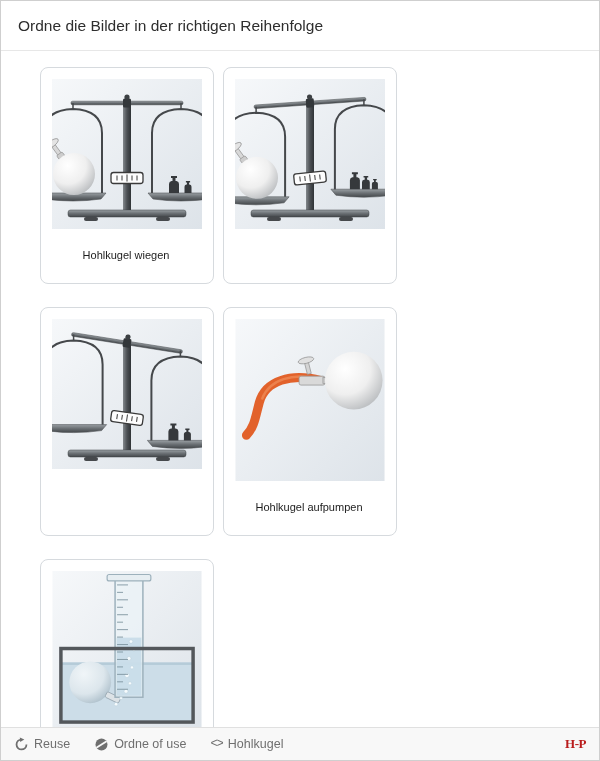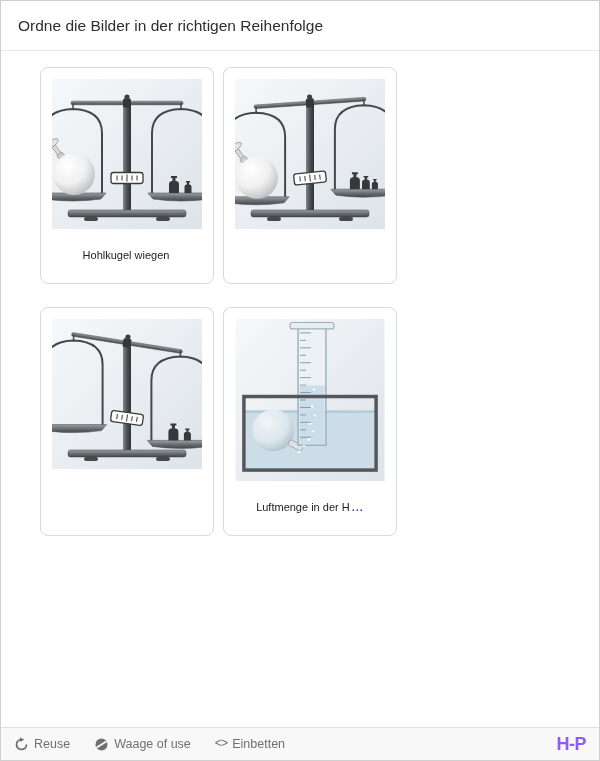--- a/index.html
+++ b/index.html
@@ -24,21 +24,21 @@
   }
   .ellipsis{color:#2f55c9;font-weight:700;letter-spacing:1px;margin-left:2px;}
   .footer{
     position:absolute;left:0;right:0;bottom:0;height:26px;background:#f8f8f8;
     border-top:1px solid #e0e0e0;display:flex;align-items:center;padding:16px 13px;
     font-size:12.5px;color:#6f6f6f;box-sizing:border-box;
   }
   .f-item{display:flex;align-items:center;gap:5px;margin-right:24px;cursor:pointer;}
   .f-item svg{display:block;}
   .code-glyph{font-family:"Liberation Mono",monospace;font-size:12px;letter-spacing:-1px;}
-  .f-logo{margin-left:auto;font-weight:700;font-size:18px;color:#8b5cf6;letter-spacing:-0.5px;cursor:pointer;}
+  .f-logo{margin-left:auto;font-weight:700;font-size:13px;color:#b91c1c;letter-spacing:-0.5px;cursor:pointer;font-family:Liberation Serif, serif;}
   .defs-holder{position:absolute;width:0;height:0;overflow:hidden;}
 </style>
 </head>
 <body>
 
 <svg class="defs-holder" aria-hidden="true">
   <defs>
     <linearGradient id="bgG" x1="0" y1="0" x2="1" y2="1">
       <stop offset="0" stop-color="#f6f8fa"></stop>
         <stop offset="1" stop-color="#dde3e9"></stop>
@@ -155,20 +155,39 @@
           <use href="#beam" transform="translate(75,24) rotate(9)"></use>
           <path d="M21.6 15.6 V21.6 M128.4 31.4 V37.4" stroke="#45484b" stroke-width="1.5"></path>
           <use href="#pan" transform="translate(21.6,21.6)"></use>
           <use href="#pan" transform="translate(128.4,37.4)"></use>
           <use href="#weights2" transform="translate(128.4,121.4)"></use>
           <use href="#indicator" transform="translate(75,99) rotate(8)"></use>
         </svg>
       </div>
     </div>
 
+    <div class="card tall">
+      <div class="card-img">
+        <svg viewBox="0 0 150 163">
+          <rect width="150" height="163" fill="url(#bgG)"></rect>
+          <path d="M 86 62 C 56 54, 30 62, 24 84 C 20 99, 19 109, 11 117" stroke="#e2622b" stroke-width="9" fill="none" stroke-linecap="round"></path>
+          <path d="M 84 60.5 C 58 53.5, 34 61, 27 80" stroke="#ef8a55" stroke-width="2.5" fill="none" stroke-linecap="round" opacity="0.8"></path>
+          <g transform="translate(76,62)">
+            <g transform="rotate(-14)">
+              <rect x="-2" y="-20" width="4" height="13" fill="#d4d4d4" stroke="#949494" stroke-width="0.7"></rect>
+              <ellipse cx="0" cy="-21" rx="8" ry="3" fill="#e0e0e0" stroke="#8f8f8f" stroke-width="0.7"></ellipse>
+            </g>
+            <rect x="-12" y="-4.5" width="26" height="9" rx="2" fill="#d9d9d9" stroke="#979797" stroke-width="0.8"></rect>
+            <rect x="12" y="-3" width="7" height="6" fill="#c9c9c9" stroke="#979797" stroke-width="0.7"></rect>
+          </g>
+          <circle cx="119" cy="62" r="29" fill="url(#sphG)"></circle>
+        </svg>
+      </div>
+      <div class="card-label"><span>Hohlkugel aufpumpen</span><span class="ellipsis"></span></div>
+    </div>
 
     <div class="card tall">
       <div class="card-img">
         <svg viewBox="0 0 150 163">
           <rect width="150" height="163" fill="url(#bgG)"></rect>
           <rect x="8.5" y="92" width="133" height="59.5" fill="#ccdde8"></rect>
           <rect x="8.5" y="92" width="133" height="2.5" fill="#b5cbd8"></rect>
           <circle cx="38" cy="112" r="21" fill="url(#sphW)"></circle>
           <g transform="translate(54,124) rotate(26)">
             <rect x="0" y="-3" width="15" height="6" rx="1.5" fill="#dde3e7" stroke="#97a6b0" stroke-width="0.8"></rect>
@@ -204,22 +223,22 @@
         <path d="M 13.3 8 A 5.3 5.3 0 1 1 8 2.7" fill="none" stroke="#6f6f6f" stroke-width="1.9"></path>
         <path d="M 6.2 0.4 L 11 2.7 L 6.6 5.3 Z" fill="#6f6f6f"></path>
       </svg>
       <span>Reuse</span>
     </div>
     <div class="f-item">
       <svg width="15" height="15" viewBox="0 0 16 16">
         <circle cx="8" cy="8" r="6.4" fill="#6f6f6f"></circle>
         <path d="M 2.5 11.5 L 13.5 4.5" stroke="#f8f8f8" stroke-width="2"></path>
       </svg>
-      <span>Waage of use</span>
+      <span>Ordne of use</span>
     </div>
     <div class="f-item">
       <span class="code-glyph">&lt;&gt;</span>
-      <span>Einbetten</span>
+      <span>Hohlkugel</span>
     </div>
     <div class="f-logo">H-P</div>
   </div>
 
 </div>
 
 </body></html>

